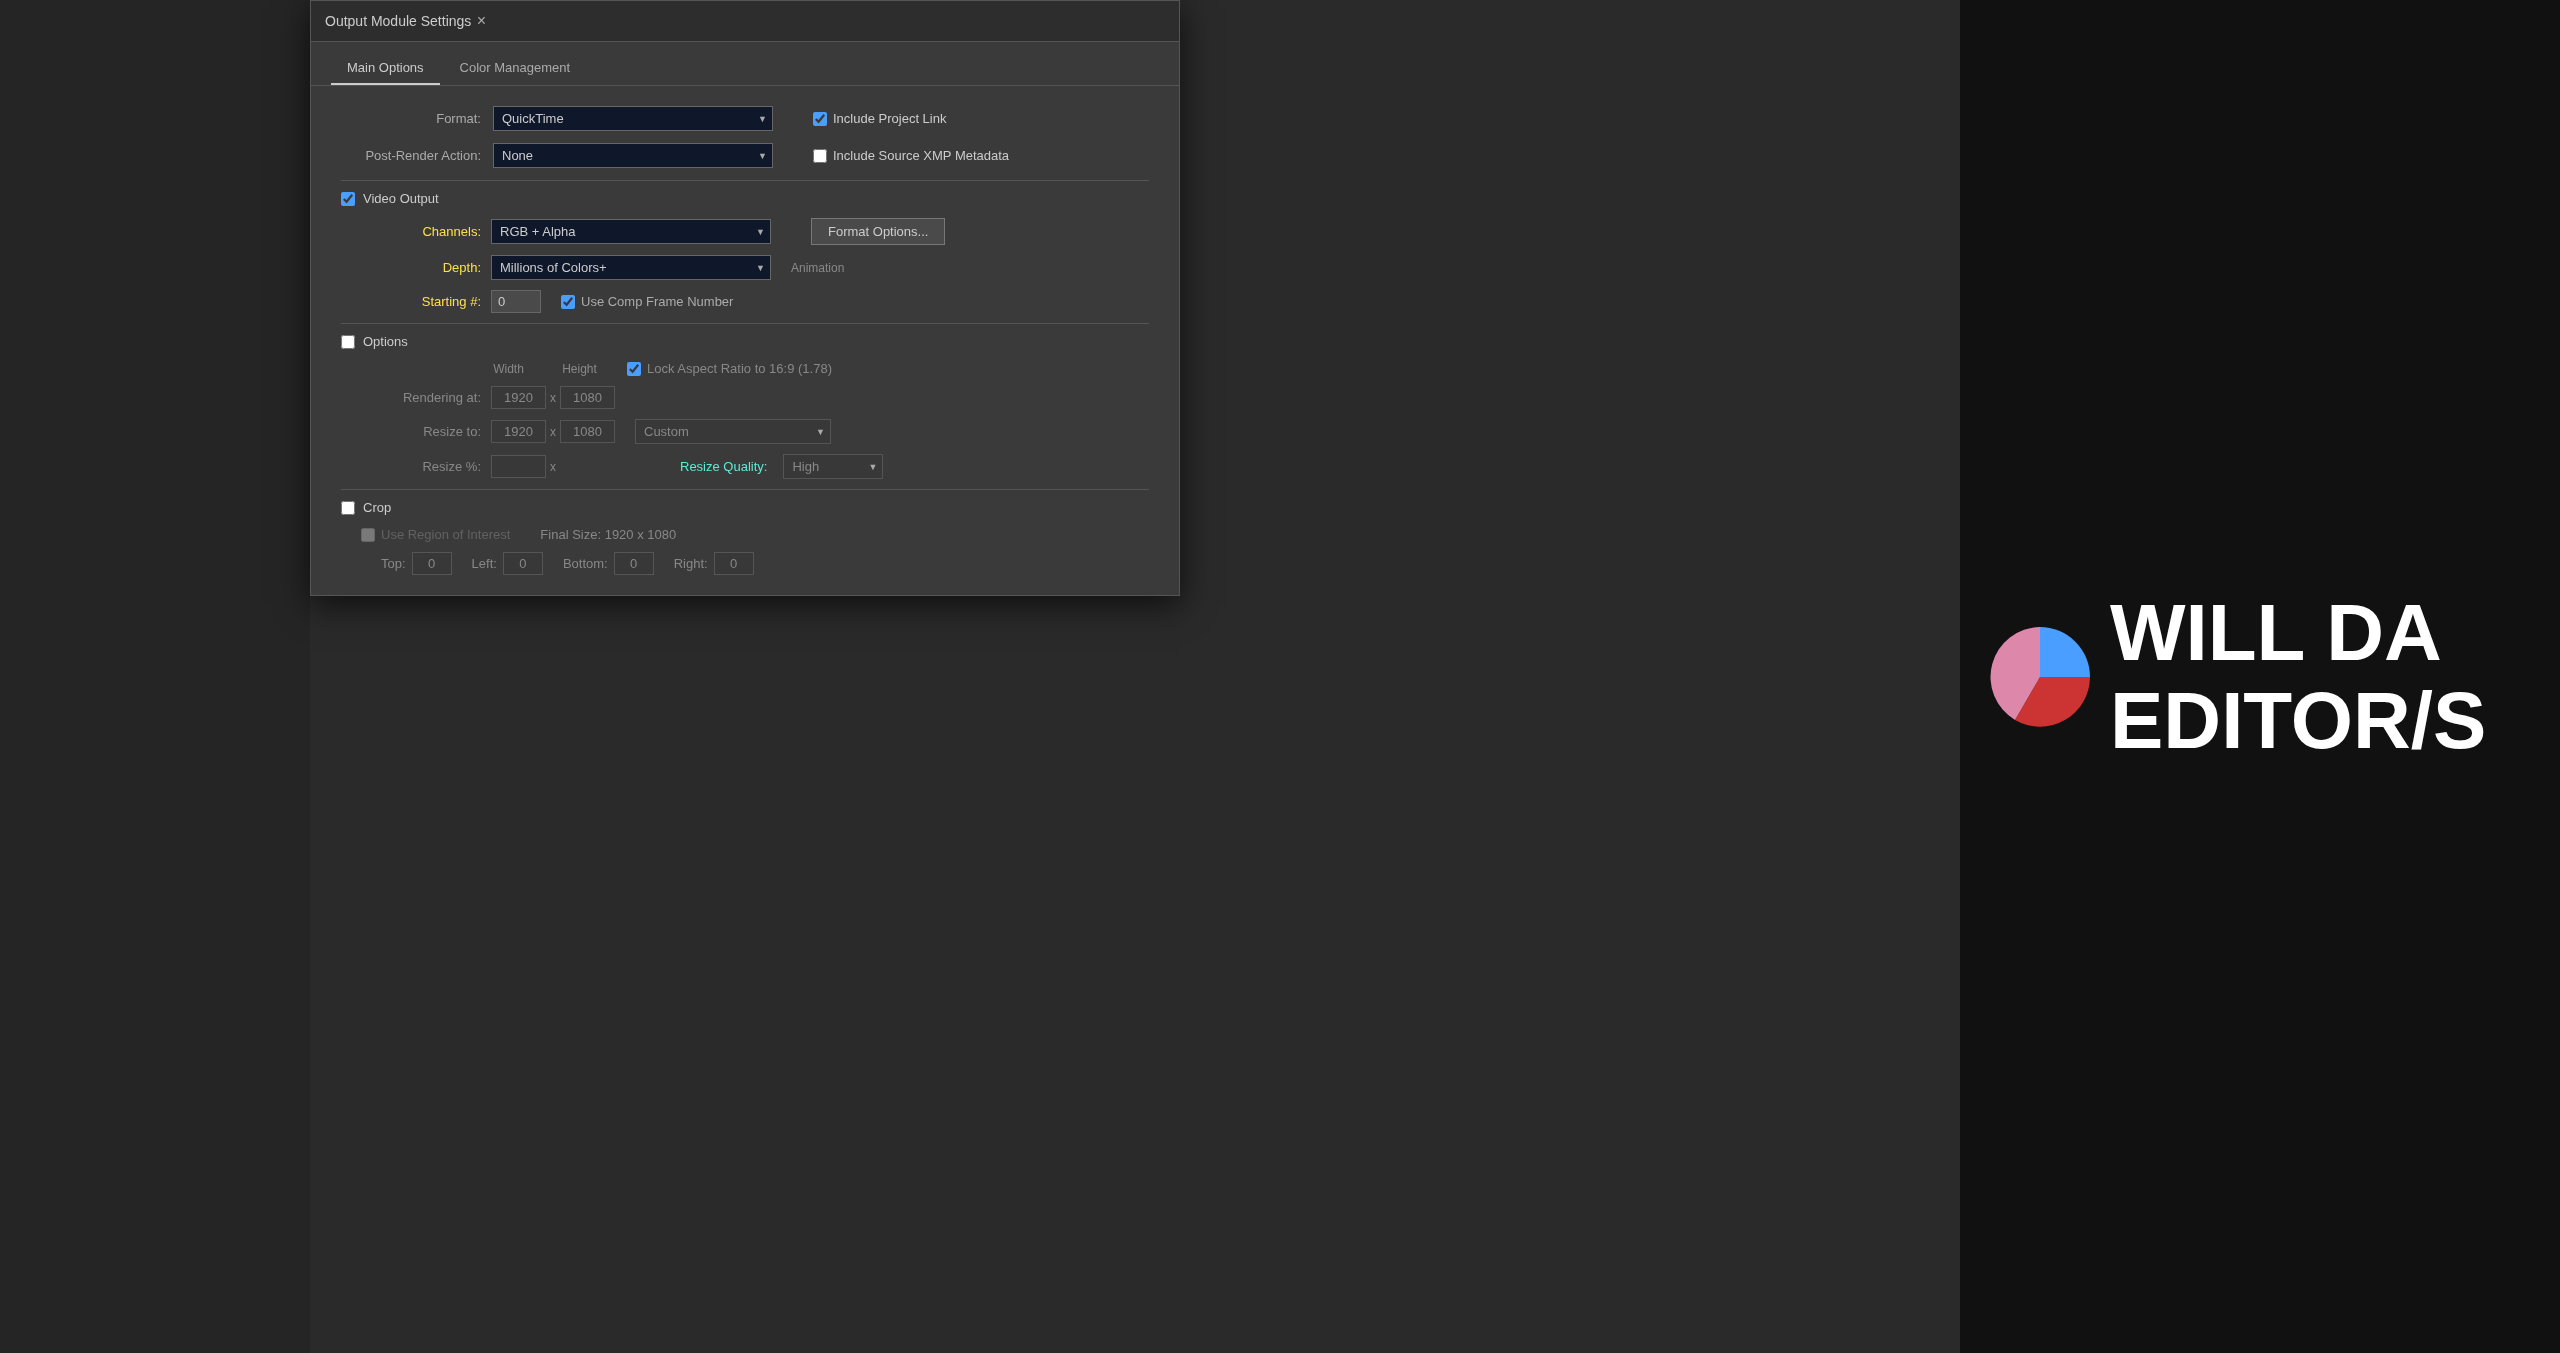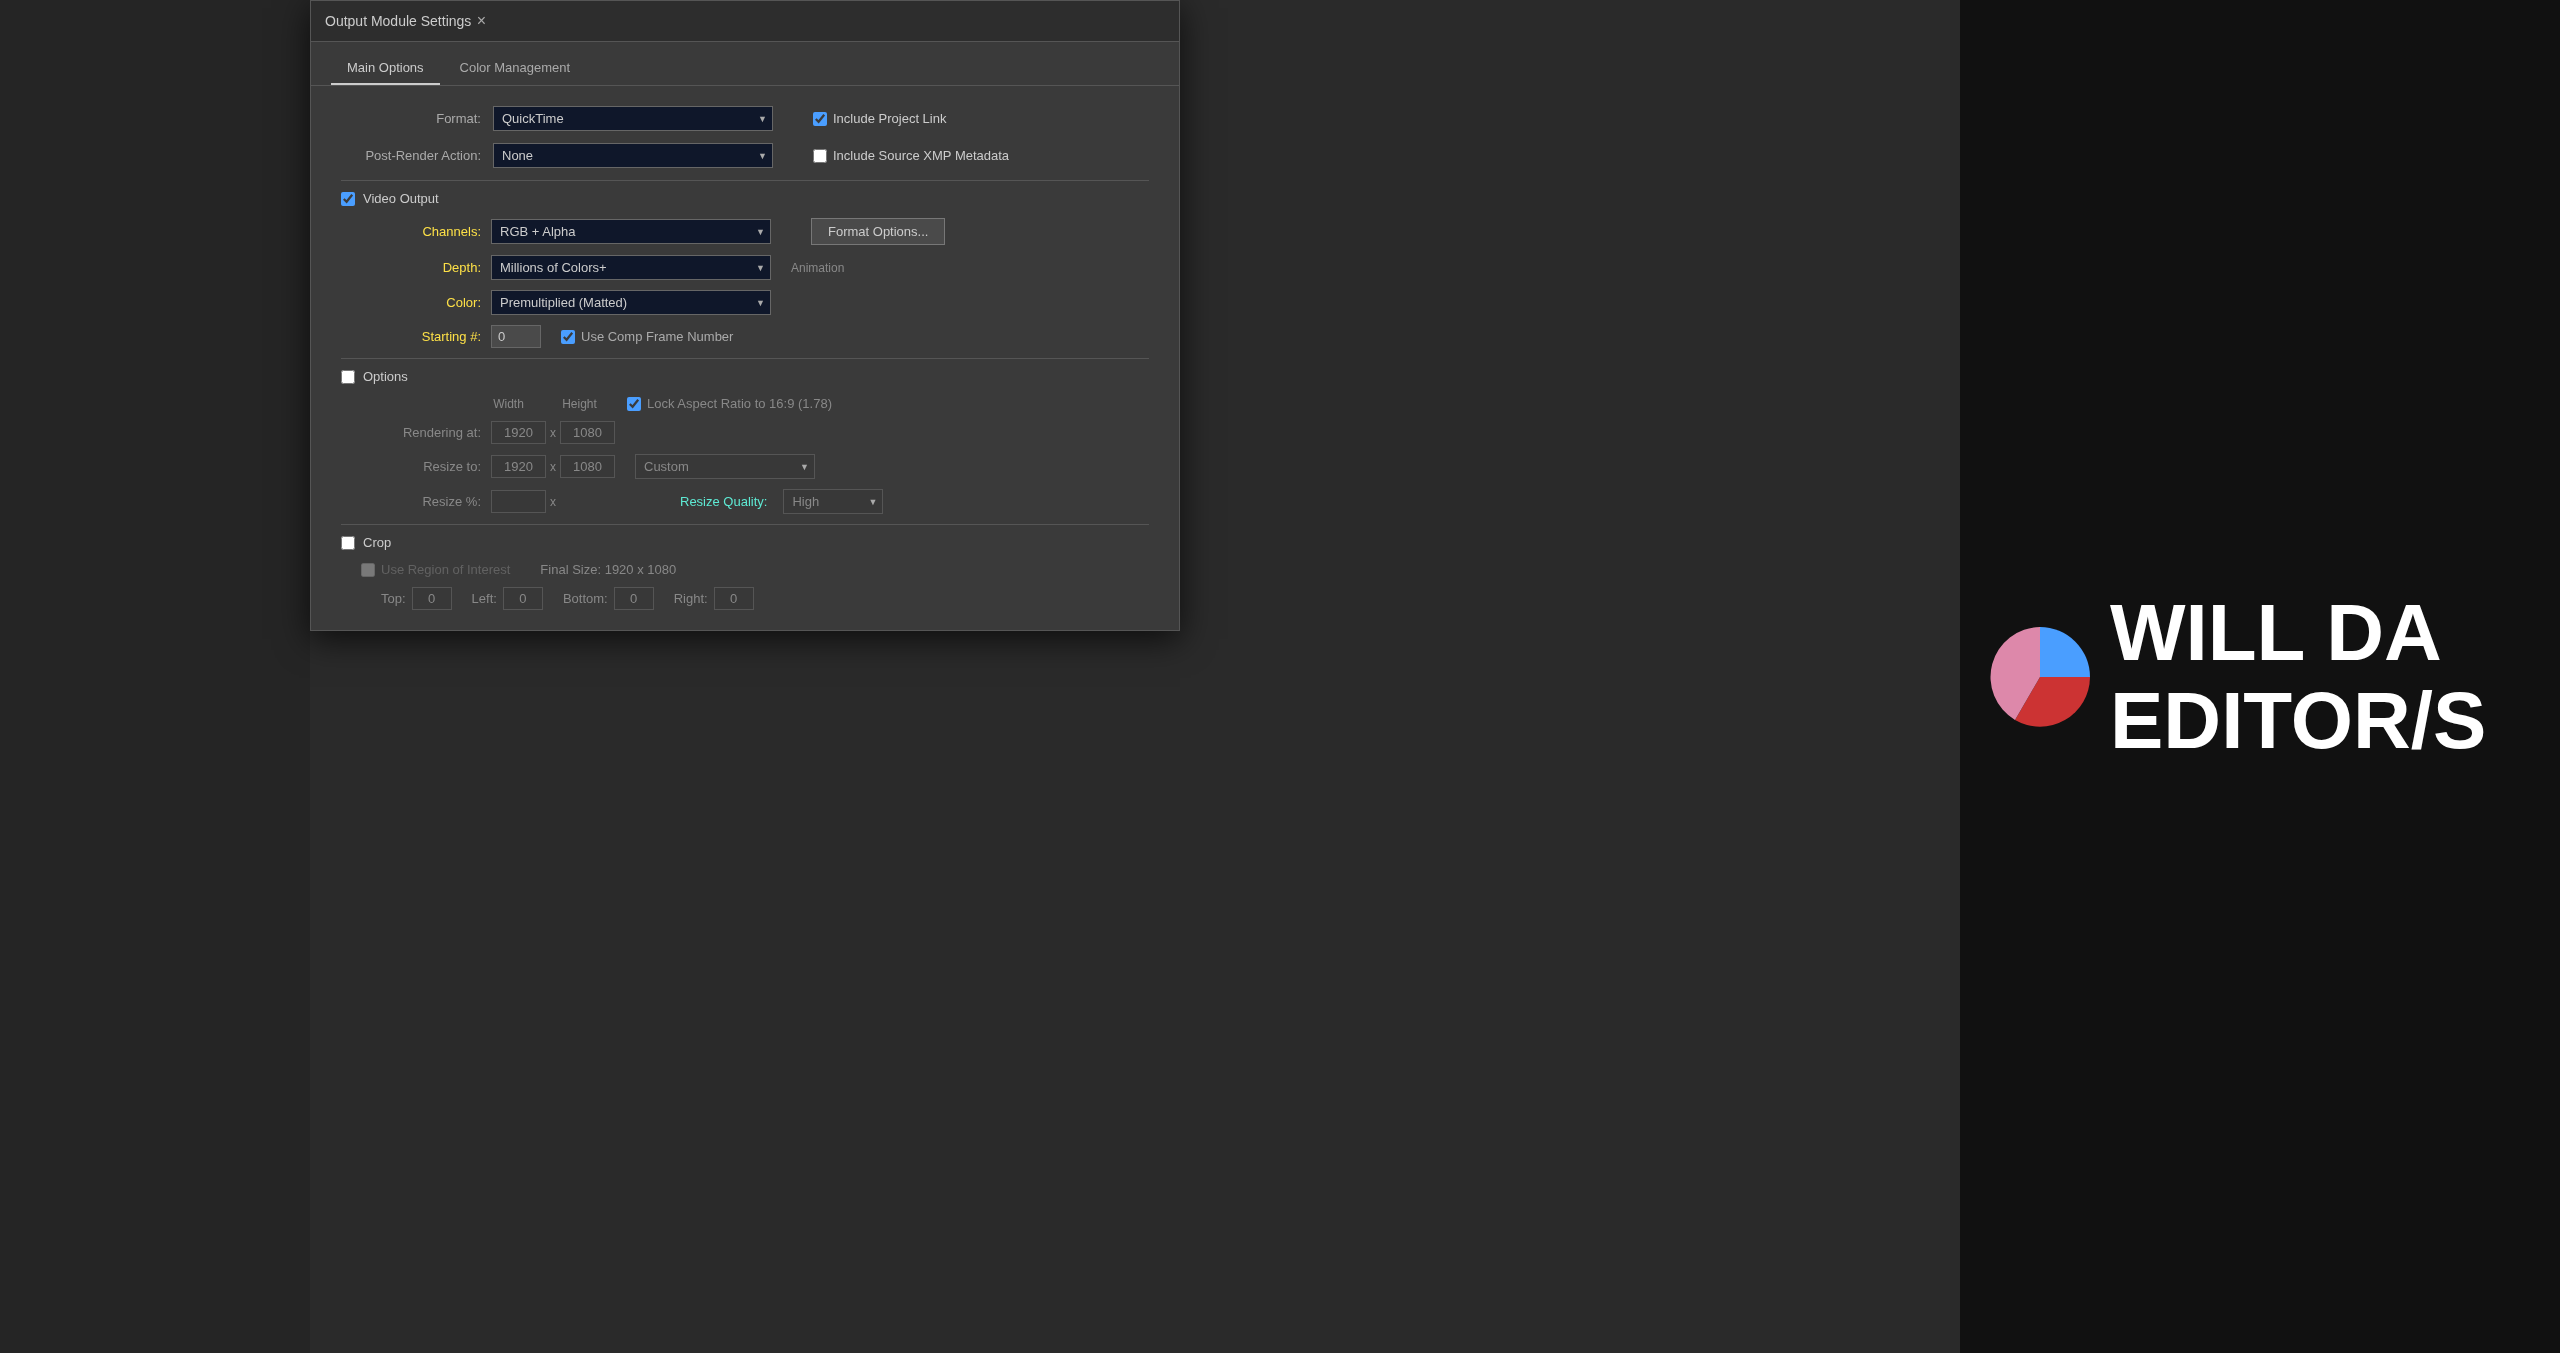--- a/index.html
+++ b/index.html
@@ -433,28 +433,20 @@
           <div class="field-row">
             <span class="field-label field-label-w120">Depth:</span>
             <div class="select-wrapper">
               <select class="select-wide">
                 <option>Millions of Colors+</option>
               </select>
             </div>
             <span class="animation-text">Animation</span>
           </div>
 
-          <div class="field-row">
-            <span class="field-label field-label-w120">Color:</span>
-            <div class="select-wrapper">
-              <select class="select-wide">
-                <option>Premultiplied (Matted)</option>
-              </select>
-            </div>
-          </div>
 
           <div class="starting-row">
             <span class="field-label field-label-w120">Starting #:</span>
             <input type="text" class="num-input" value="0" style="">
             <input type="checkbox" checked="" style="">
             <label style="color:#aaaaaa; margin-left:6px;">Use Comp Frame Number</label>
           </div>
 
         </div>
 
@@ -485,21 +477,21 @@
             <span class="dim-x" style="margin:0 4px;">x</span>
             <input type="text" class="dim-input" value="1080" readonly="" style="">
           </div>
 
           <div class="field-row">
             <span class="field-label" style="width:120px; color:#888;">Resize to:</span>
             <input type="text" class="dim-input" value="1920" style="">
             <span class="dim-x" style="margin:0 4px;">x</span>
             <input type="text" class="dim-input" value="1080" style="">
             <div class="select-wrapper" style="margin-left:20px;">
-              <select class="disabled-select" style="width:180px;">
+              <select class="disabled-select" style="width:196px;">
                 <option>Custom</option>
               </select>
             </div>
           </div>
 
           <div class="field-row">
             <span class="field-label" style="width:120px; color:#888;">Resize %:</span>
             <input type="text" class="dim-input" style="background: rgb(56, 56, 56); border-color: rgb(85, 85, 85); color: rgb(136, 136, 136);">
             <span class="dim-x" style="margin:0 4px; color:#888;">x</span>
             <div class="quality-row" style="margin-left:120px;">

